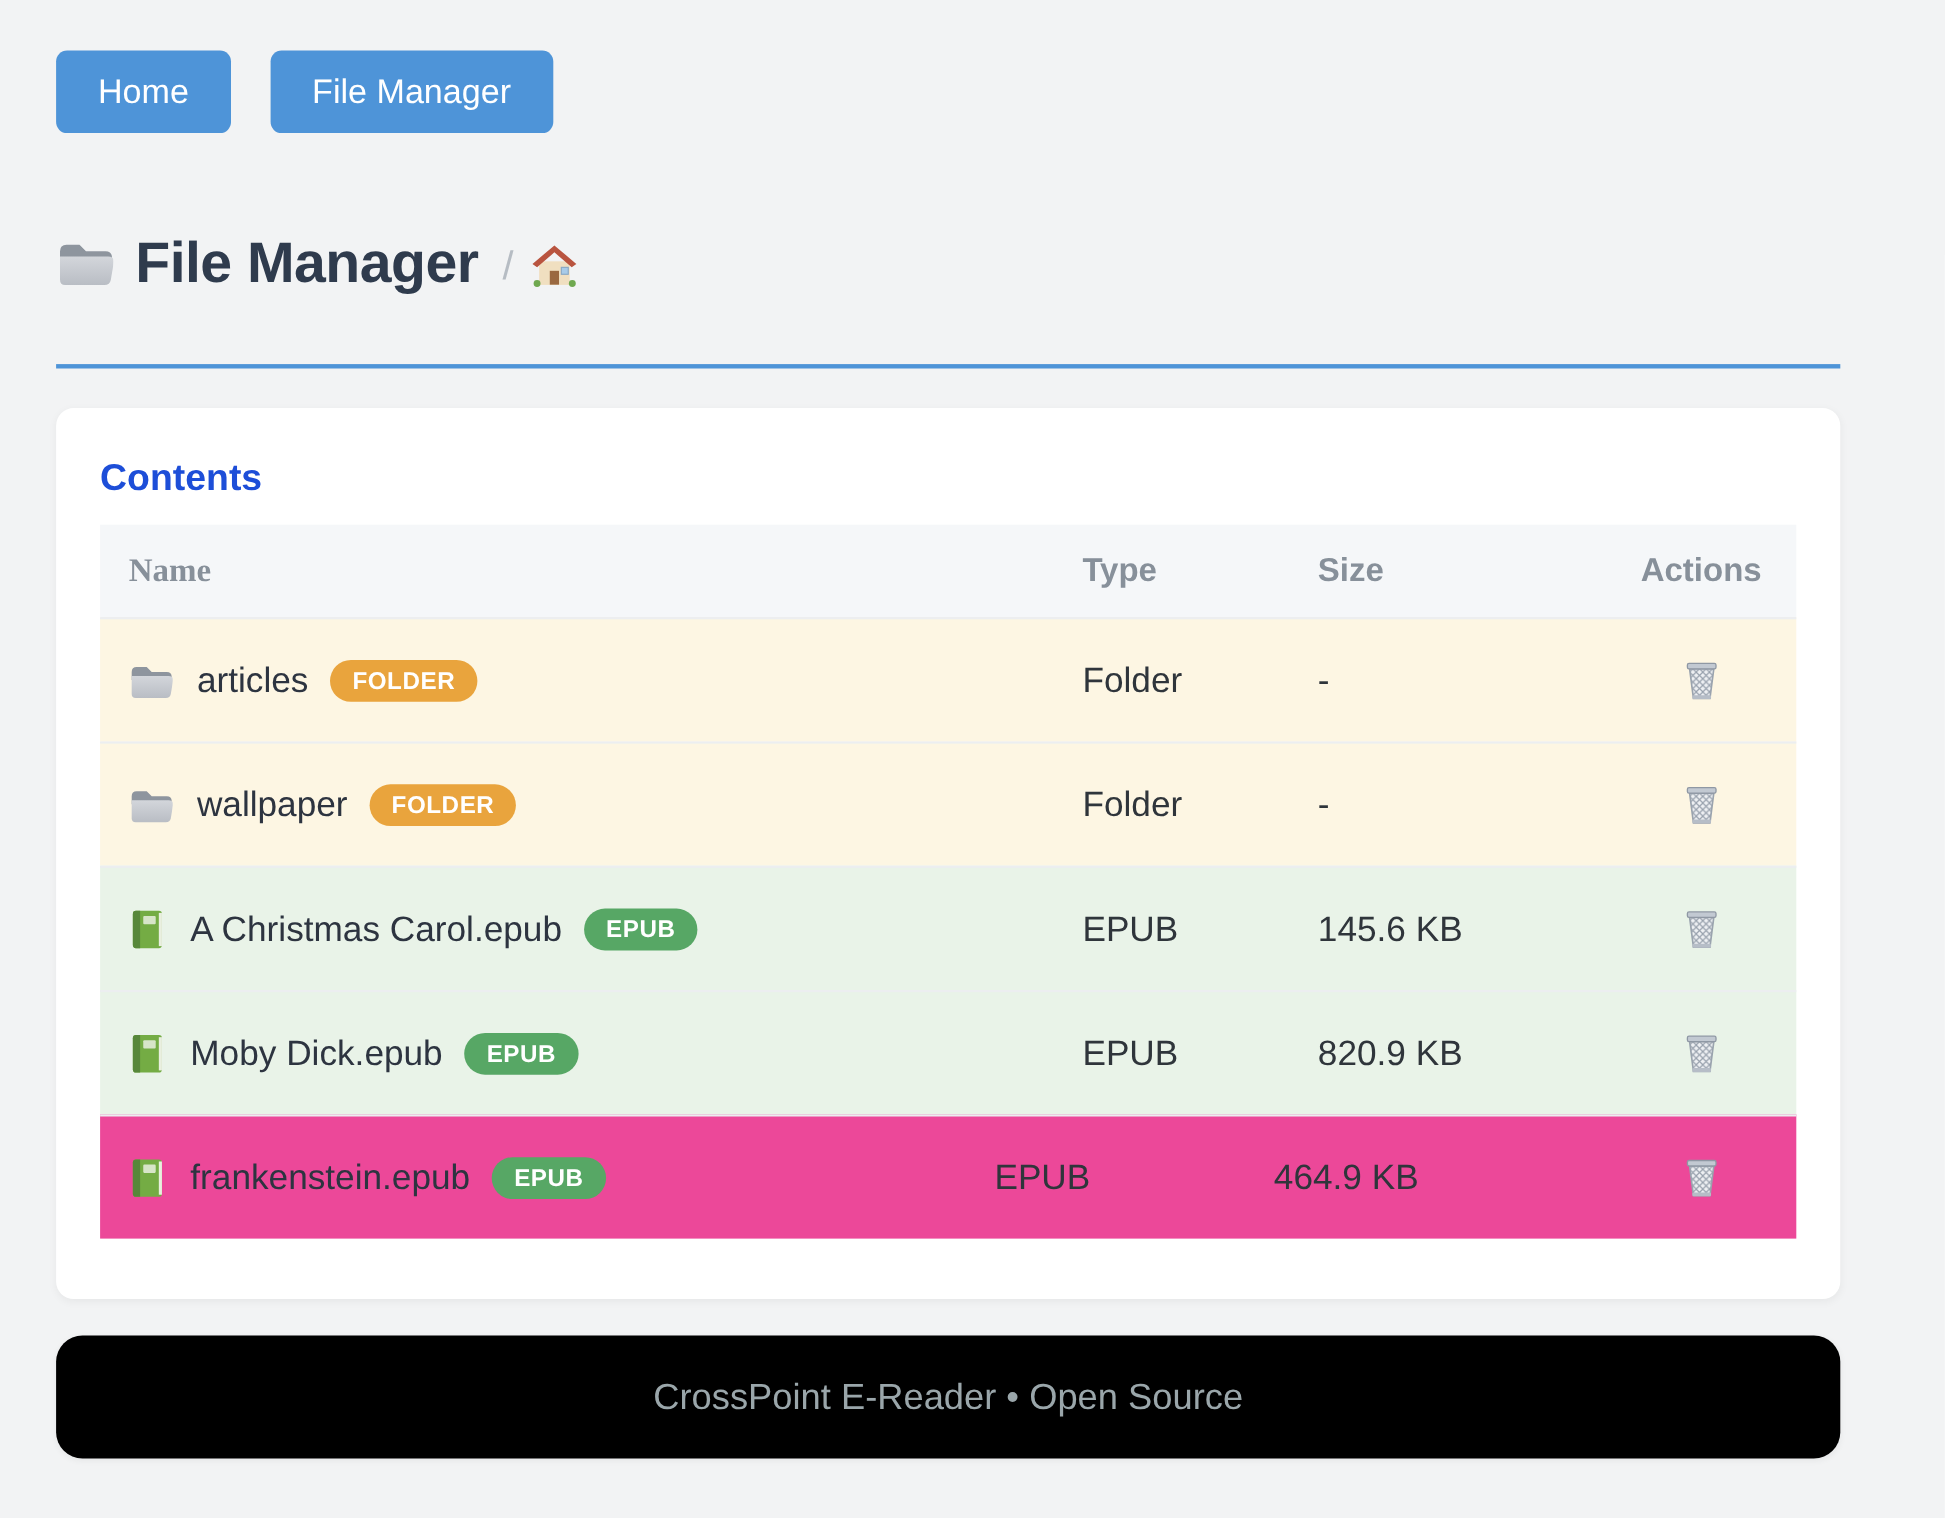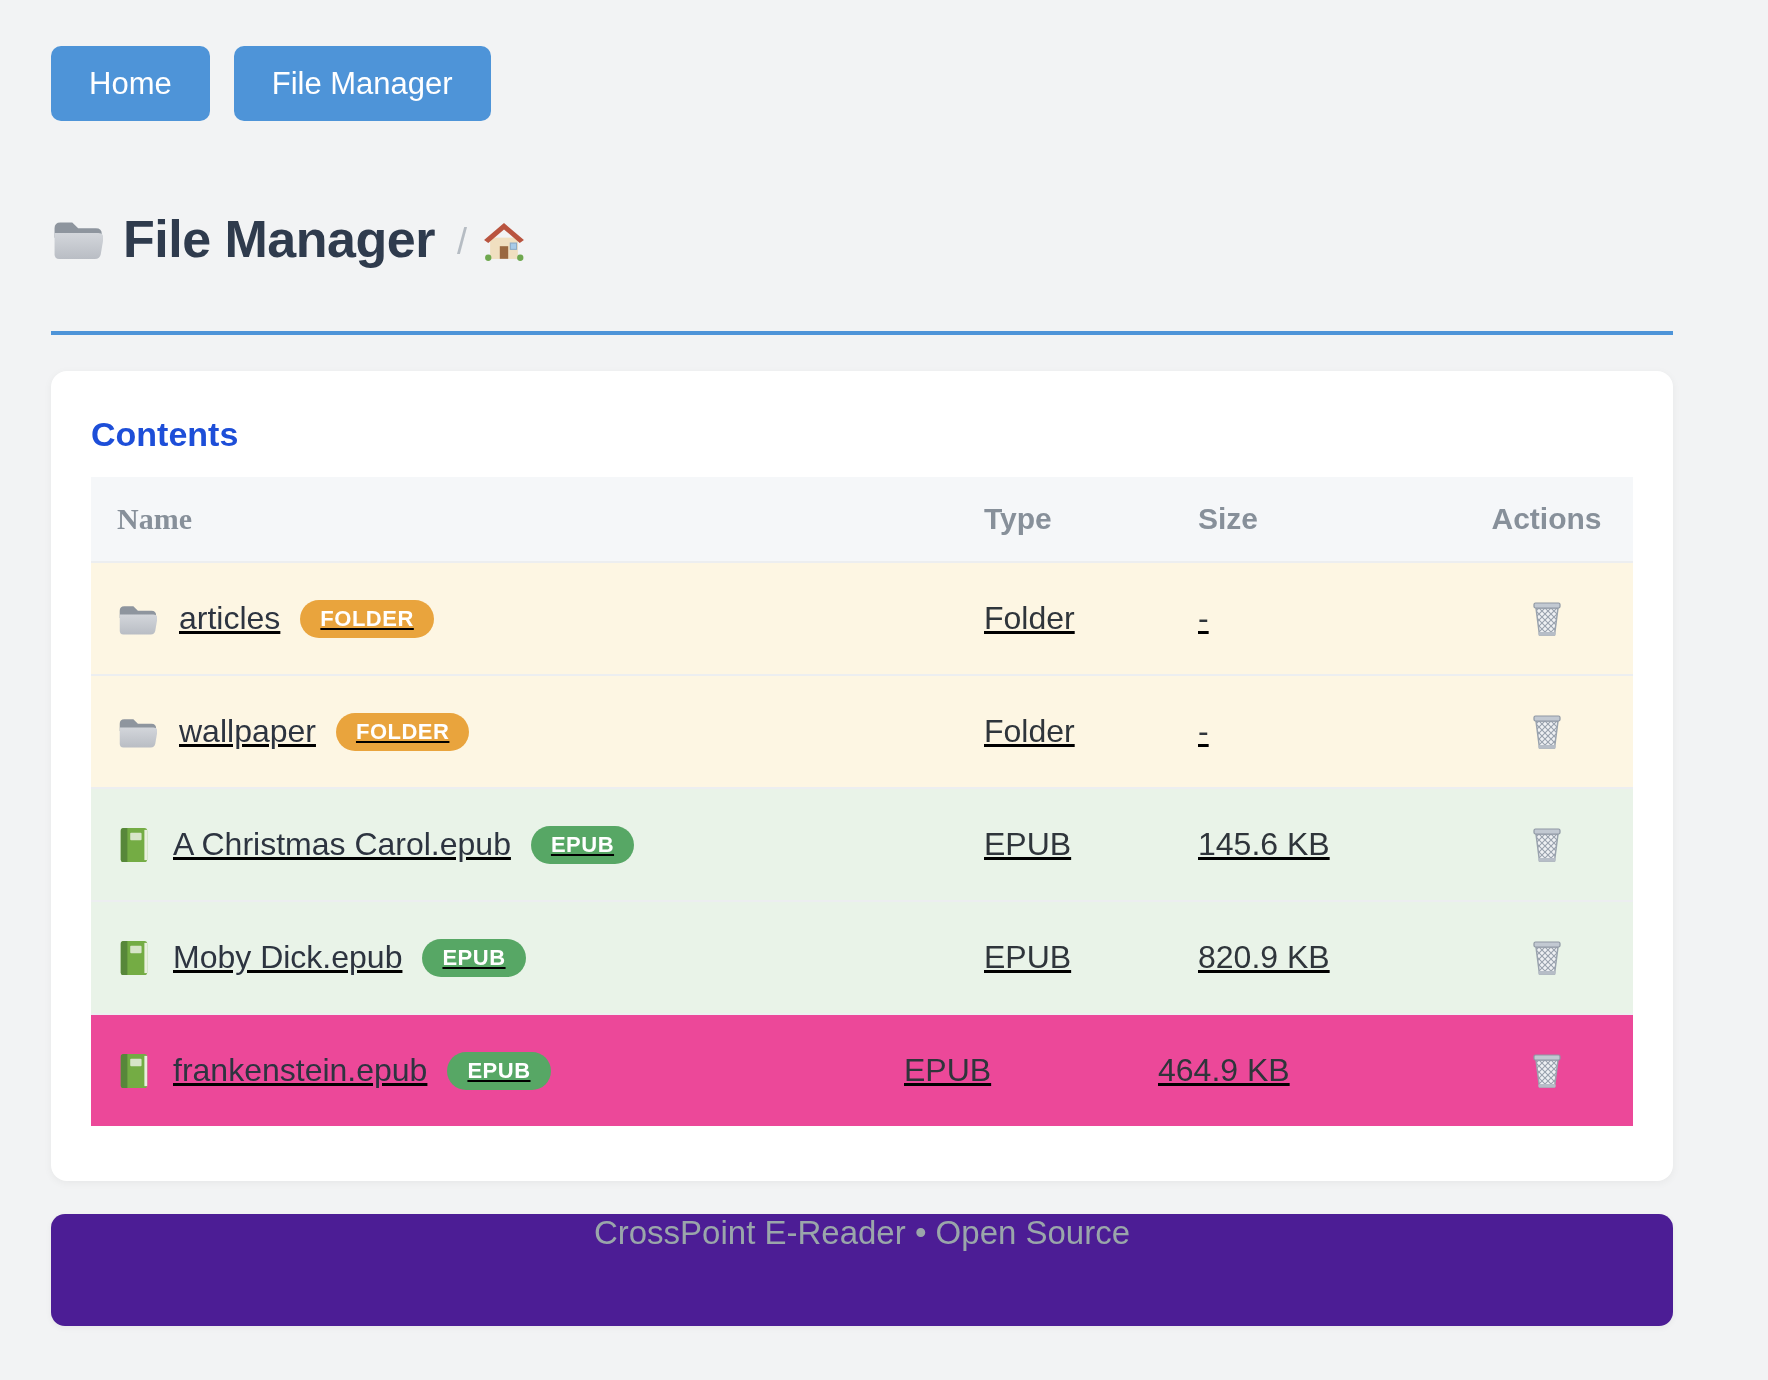--- a/index.html
+++ b/index.html
@@ -5,21 +5,21 @@
   * { box-sizing: border-box; margin: 0; padding: 0; }
   html, body { width: 1768px; height: 1380px; }
   body {
     background: #f2f3f4;
     font-family: "Liberation Sans", "DejaVu Sans", sans-serif;
     overflow: hidden;
   }
   .page { padding: 46px 95px 0 51px; }
 
   
-  .nav { display: flex; gap: 24px; height: 75px; }
+  .nav { display: flex; gap: 36px; height: 75px; }
   .nav-btn {
     background: var(--accent, #4e94d8);
     color: #fff;
     border: none;
     border-radius: 10px;
     font-family: inherit;
     font-size: 31px;
     padding: 0 38px;
     height: 75px;
     cursor: pointer;
@@ -68,21 +68,21 @@
   .tbl { width: 100%; }
   .thead, .trow {
     display: grid;
     grid-template-columns: 1fr 214px 262px 173px;
     align-items: center;
   }
   .thead { background: #f5f7f9; height: 84px; }
   .thead .hc { font-size: 30px; font-weight: 700; color: #87909a; }
   .hc-name { padding-left: 26px; font-family: Liberation Serif, serif; }
   .hc-actions { text-align: center; }
-  .trow { height: 113px; border-top: 2px solid #eceef0; text-decoration: underline; }
+  .trow { height: 113px; border-top: 2px solid #eceef0; }
   .cell-name { display: flex; align-items: center; padding-left: 26px; }
   .icn-row { width: 40px; height: 34px; flex: 0 0 auto; }
   .icn-book { width: 34px; height: 40px; }
   .fname { font-size: 32px; color: #2d3440; margin-left: 22px; cursor: pointer; }
   .badge {
     margin-left: 20px;
     color: #fff;
     font-size: 22px;
     font-weight: 700;
     letter-spacing: 0.5px;
@@ -91,26 +91,26 @@
     line-height: 1;
   }
   .cell-type, .cell-size { font-size: 32px; color: #2f353b; }
   .cell-actions { text-align: center; }
   .trash-btn { background: none; border: none; cursor: pointer; padding: 4px; }
   .icn-trash { width: 34px; height: 40px; }
 
   
   .footer {
     margin-top: 33px;
-    background: #4c1d95;
-    border-radius: 14px;
+    background: #000000;
+    border-radius: 24px;
     box-shadow: 0 2px 6px rgba(0,0,0,0.05);
     height: 112px;
     display: flex;
-    align-items: flex-start;
+    align-items: center;
     justify-content: center;
   }
   .footer span { font-size: 33px; color: #9aa6aa; }
 </style>
 </head>
 <body>
 
 <svg width="0" height="0" style="position:absolute" aria-hidden="true">
   <defs>
     <pattern id="mesh" width="6" height="6" patternUnits="userSpaceOnUse">

